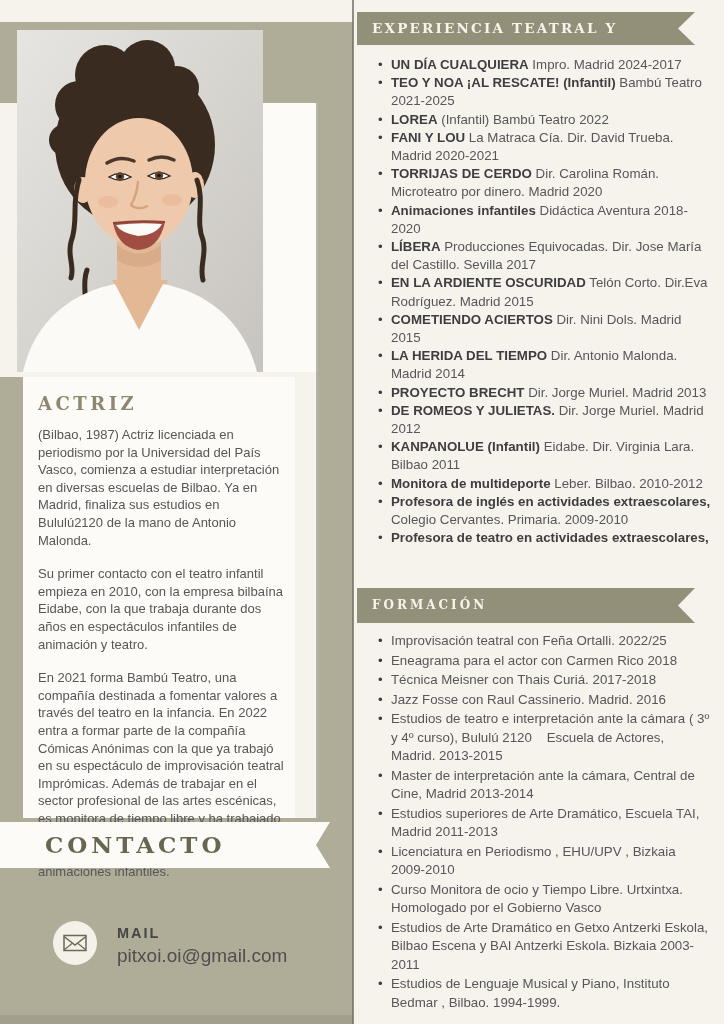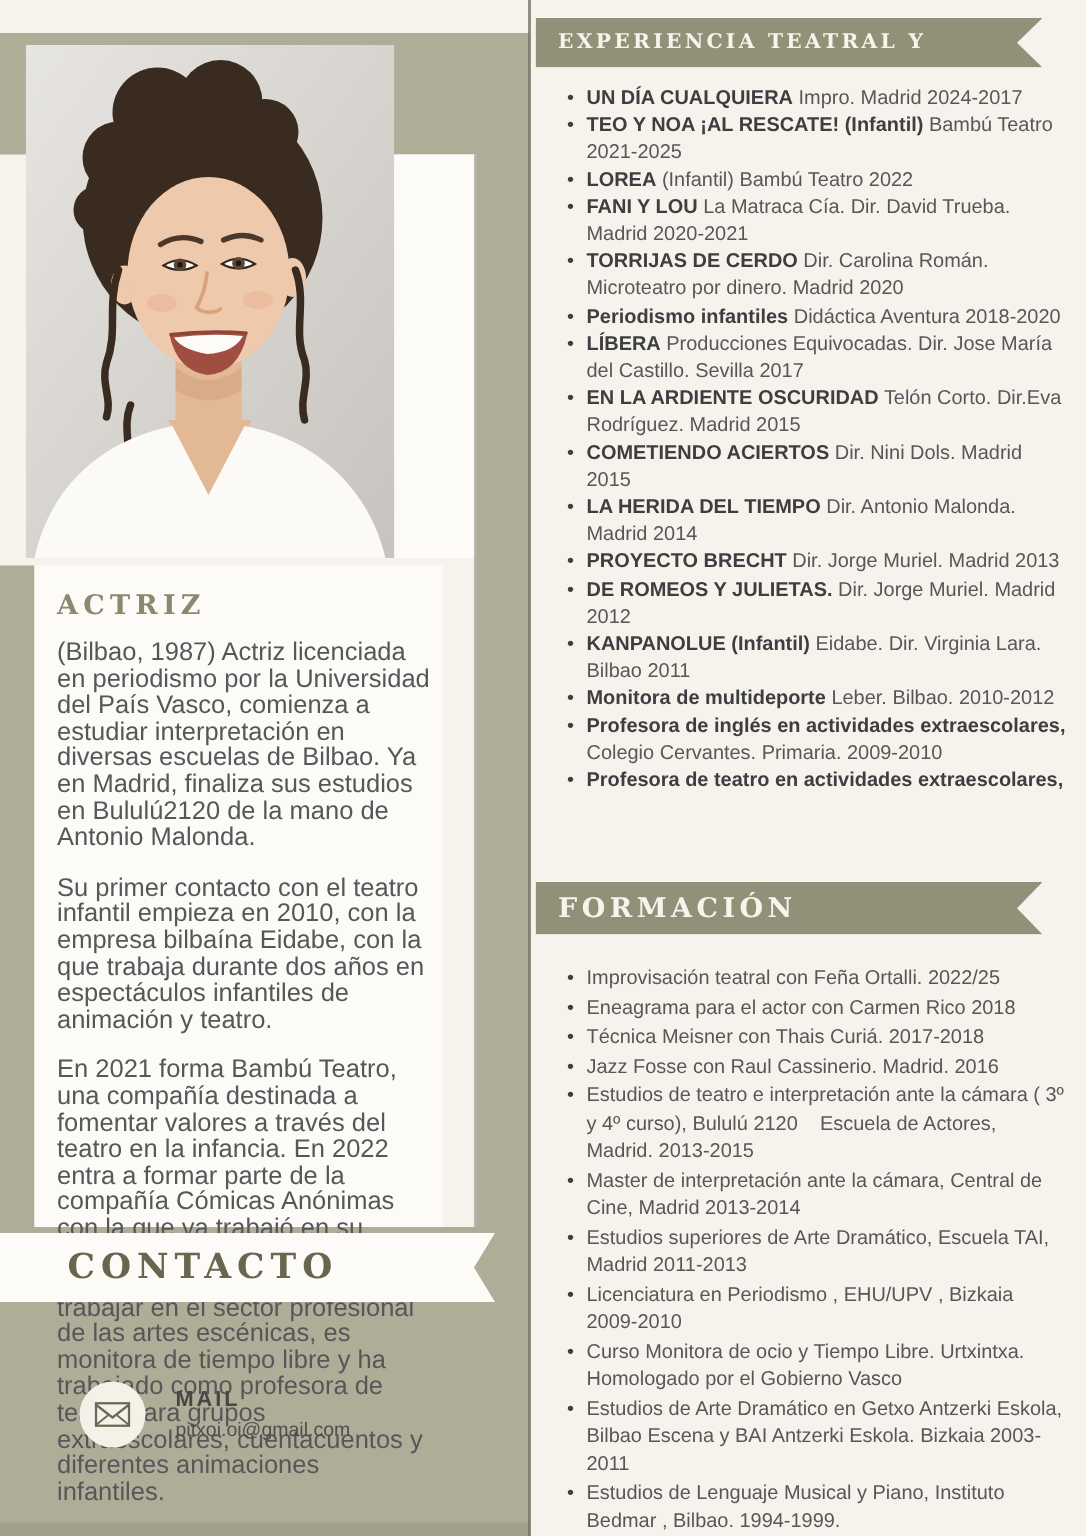--- a/index.html
+++ b/index.html
@@ -28,46 +28,46 @@
   .photo svg{display:block;}
   
   .bio-card{
     position:absolute;left:23px;top:377px;width:272px;height:441px;background:var(--card);
     box-sizing:border-box;padding:16px 8px 0 15px;
   }
   .bio-title{
     font-family:"DejaVu Serif", serif;font-weight:bold;font-size:18px;letter-spacing:3.5px;
     color:var(--heading);margin:0 0 12px 0;
   }
-  .bio-card p{margin:0 0 16px 0;font-size:17px;line-height:17.6px;color:var(--text);}
+  .bio-card p{margin:0 0 16px 0;font-size:13px;line-height:17.6px;color:var(--text);}
   
   .contact-banner{
     position:absolute;left:0;top:822px;width:330px;height:46px;background:var(--card);
     clip-path:polygon(0 0,100% 0,calc(100% - 14px) 50%,100% 100%,0 100%);
     font-family:"DejaVu Serif", serif;font-weight:bold;font-size:23px;letter-spacing:4px;
     color:var(--contact_heading);line-height:46px;padding-left:45px;box-sizing:border-box;
   }
   .mail-badge{position:absolute;left:53px;top:921px;width:44px;height:44px;border-radius:50%;
     background:#f3f1e8;display:flex;align-items:center;justify-content:center;}
   .mail-label{position:absolute;left:117px;top:925px;font-size:14.5px;font-weight:bold;
     letter-spacing:2px;color:#464646;}
-  .mail-value{position:absolute;left:117px;top:945px;font-size:13px;color:#4f4f4f;}
+  .mail-value{position:absolute;left:117px;top:945px;font-size:19px;color:#4f4f4f;}
   
   .right-col{position:absolute;left:355px;top:0;width:369px;height:1024px;overflow:hidden;}
   .ribbon{
     position:absolute;left:2px;width:338px;background:var(--banner_khaki);
     clip-path:polygon(0 0,100% 0,calc(100% - 17px) 50%,100% 100%,0 100%);
     font-family:"DejaVu Serif", serif;font-weight:bold;color:var(--banner_text);
     box-sizing:border-box;
   }
   .ribbon-exp{top:12px;height:33px;font-size:13.5px;letter-spacing:2.2px;line-height:33px;padding-left:15px;}
-  .ribbon-form{top:588px;height:35px;font-size:18px;letter-spacing:3px;line-height:35px;padding-left:15px;}
+  .ribbon-form{top:588px;height:35px;font-size:12px;letter-spacing:3px;line-height:35px;padding-left:15px;}
   ul.rlist{list-style:none;margin:0;padding:0;position:absolute;left:23px;right:13px;}
   ul.exp-list{top:56px;max-height:528px;overflow:hidden;}
-  ul.form-list{top:632px;max-height:386px;overflow:hidden;margin-top:11px;}
+  ul.form-list{top:632px;max-height:386px;overflow:hidden;}
   .rlist li{position:relative;padding-left:13px;color:var(--text);}
   .rlist li::before{content:"•";position:absolute;left:0;top:0;color:var(--text_bold);}
   ul.exp-list li{font-size:13.3px;line-height:18.2px;}
   ul.exp-list b{font-weight:bold;color:var(--text_bold);text-align:center;}
   ul.form-list li{font-size:13.3px;line-height:18.5px;margin-bottom:1px;}
   ul.form-list .ftext{white-space:pre-wrap;}
 </style>
 </head>
 <body>
 
@@ -155,21 +155,21 @@
   <div class="right-col">
     <div class="ribbon ribbon-exp">EXPERIENCIA TEATRAL Y DOCENCIA</div>
 
     <ul class="rlist exp-list">
 
     <li><b>UN DÍA CUALQUIERA</b> <span>Impro. Madrid 2024-2017</span></li>
         <li><b>TEO Y NOA ¡AL RESCATE!  (Infantil)</b> <span>Bambú Teatro 2021-2025</span></li>
         <li><b>LOREA</b> <span>(Infantil) Bambú Teatro 2022</span></li>
         <li><b>FANI Y LOU</b> <span>La Matraca Cía. Dir. David Trueba. Madrid 2020-2021</span></li>
         <li><b>TORRIJAS DE CERDO</b> <span>Dir. Carolina Román. Microteatro por dinero. Madrid 2020</span></li>
-        <li><b>Periodismo infantiles</b> <span>Didáctica Aventura 2018-2020</span></li>
+        <li><b>Animaciones infantiles</b> <span>Didáctica Aventura 2018-2020</span></li>
         <li><b>LÍBERA</b> <span>Producciones Equivocadas. Dir. Jose María del Castillo. Sevilla 2017</span></li>
         <li><b>EN LA ARDIENTE OSCURIDAD</b> <span>Telón Corto. Dir.Eva Rodríguez. Madrid 2015</span></li>
         <li><b>COMETIENDO ACIERTOS</b> <span>Dir. Nini Dols. Madrid 2015</span></li>
         <li><b>LA HERIDA DEL TIEMPO</b> <span>Dir. Antonio Malonda. Madrid 2014</span></li>
         <li><b>PROYECTO BRECHT</b> <span>Dir. Jorge Muriel. Madrid 2013</span></li>
         <li><b>DE ROMEOS Y JULIETAS.</b> <span>Dir. Jorge Muriel. Madrid 2012</span></li>
         <li><b>KANPANOLUE (Infantil)</b> <span>Eidabe. Dir. Virginia Lara. Bilbao 2011</span></li>
         <li><b>Monitora de multideporte</b> <span>Leber. Bilbao. 2010-2012</span></li>
         <li><b>Profesora de inglés en actividades extraescolares,</b> <span>Colegio Cervantes. Primaria. 2009-2010</span></li>
         <li><b>Profesora de teatro en actividades extraescolares,</b> </li>

